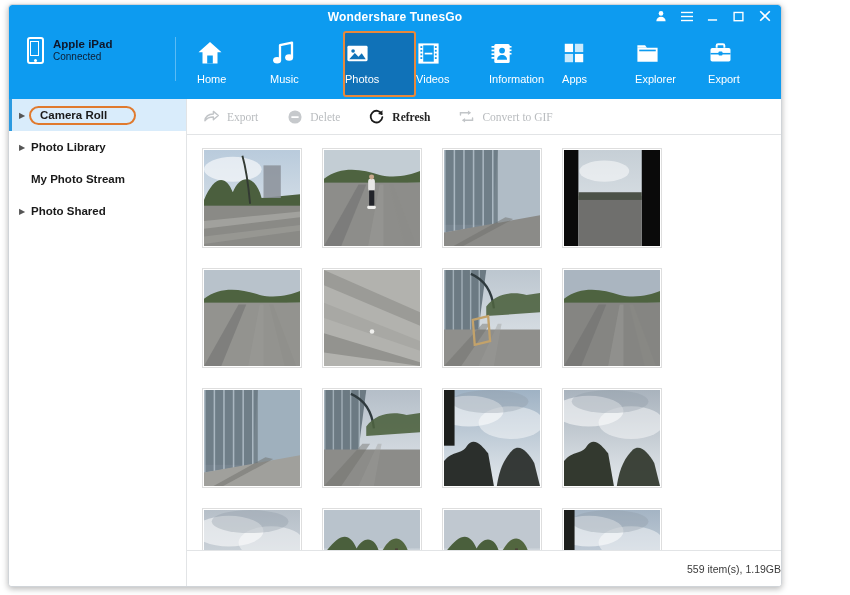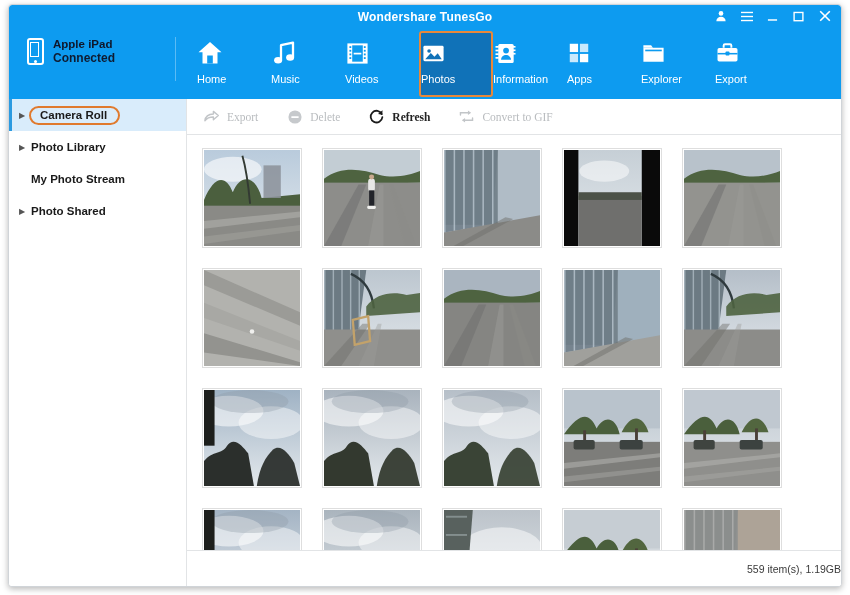--- a/index.html
+++ b/index.html
@@ -5,21 +5,21 @@
 <style>
   * { margin:0; padding:0; box-sizing:border-box; }
   html,body{
     width:850px; height:595px;
     background:#ffffff;
     font-family:"Liberation Sans", sans-serif;
     overflow:hidden;
   }
   #app{
     position:absolute; left:8px; top:4px;
-    width:834px; height:583px;
+    width:774px; height:583px;
     background:#ffffff;
     border:1px solid #d0d4d8;
     border-radius:4px;
     box-shadow:0 2px 6px rgba(0,0,0,.28);
     overflow:hidden;
     display:flex; flex-direction:column;
   }
 
   
   .header{
@@ -64,21 +64,21 @@
   .device-icon .scr{
     position:absolute;left:3px;top:4px;width:9px;height:15px;
     border:1px solid #fff; box-sizing:border-box;
   }
   .device-icon .hm{
     position:absolute;left:6.5px;bottom:2px;width:3px;height:3px;
     border-radius:50%;background:#fff;
   }
   .device-txt{ color:#0f172a; line-height:1.25; }
   .device-name{ font-size:11.5px; font-weight:bold; }
-  .device-state{ font-size:12px; font-weight:bold; opacity:.96; }
+  .device-state{ font-size:10px; font-weight:normal; opacity:.96; }
   .dev-sep{
     position:absolute; left:166px; top:32px; width:1px; height:44px;
     background:rgba(255,255,255,.32);
   }
 
   
   .nav{
     position:absolute; left:178px; right:0; top:26px; height:68px;
     display:flex; align-items:flex-start; justify-content:flex-start;
     padding-left:10px;
@@ -127,21 +127,21 @@
     font-weight:bold; white-space:nowrap;
   }
   .side-item.selected{
     background:#d9ecfb;
     border-left:3px solid #2b9ae0;
     padding-left:7px;
   }
   .side-item.selected .side-label{
     border:2px solid #e07a2e;
     border-radius:11px;
-    padding:1px 11px 2px 9px;
+    padding:1px 27px 2px 9px;
     background:transparent;
     margin-left:-2px;
   }
 
   
   .main{ flex:1; display:flex; flex-direction:column; min-width:0; background:#fff; }
 
   .toolbar{
     height:36px; flex:0 0 36px;
     border-bottom:1px solid #e2e4e6;
@@ -267,20 +267,31 @@
 
       <div class="nav-item">
         <div class="nav-ico">
           <svg viewBox="0 0 26 26" width="26" height="26">
               <path d="M10 20 L10 5.2 L22 2.6 L22 17.2" stroke="#fff" stroke-width="2.3" fill="none" stroke-linejoin="round"></path>
               <ellipse cx="7.1" cy="20.3" rx="4" ry="3.2" fill="#fff"></ellipse>
               <ellipse cx="19.1" cy="17.5" rx="4" ry="3.2" fill="#fff"></ellipse>
             </svg>
         </div>
         <div class="nav-label">Music</div>
+      </div>
+
+      <div class="nav-item active">
+        <div class="nav-ico">
+          <svg viewBox="0 0 26 26" width="25" height="25">
+              <rect x="2.5" y="5" width="21" height="16" rx="1.4" fill="#fff"></rect>
+              <circle cx="8.4" cy="10.4" r="1.9" fill="#1072b8"></circle>
+              <path d="M4.4 19 L10.2 12.6 L14 16.4 L17.4 12.8 L21.6 19 Z" fill="#1072b8"></path>
+            </svg>
+        </div>
+        <div class="nav-label">Photos</div>
       </div>
 
       <div class="nav-item">
         <div class="nav-ico">
           <svg viewBox="0 0 26 26" width="25" height="25">
               <rect x="3.5" y="3.5" width="19" height="19" fill="none" stroke="#fff" stroke-width="2"></rect>
               <rect x="3.5" y="3.5" width="4" height="19" fill="#fff"></rect>
               <rect x="18.5" y="3.5" width="4" height="19" fill="#fff"></rect>
               <rect x="4.6" y="5.4" width="1.9" height="1.9" fill="#0d9bf0"></rect>
               <rect x="4.6" y="9.2" width="1.9" height="1.9" fill="#0d9bf0"></rect>
@@ -289,31 +300,20 @@
               <rect x="19.6" y="5.4" width="1.9" height="1.9" fill="#0d9bf0"></rect>
               <rect x="19.6" y="9.2" width="1.9" height="1.9" fill="#0d9bf0"></rect>
               <rect x="19.6" y="13" width="1.9" height="1.9" fill="#0d9bf0"></rect>
               <rect x="19.6" y="16.8" width="1.9" height="1.9" fill="#0d9bf0"></rect>
               <rect x="9" y="12.2" width="8" height="1.8" fill="#fff"></rect>
             </svg>
         </div>
         <div class="nav-label">Videos</div>
       </div>
 
-      <div class="nav-item active">
-        <div class="nav-ico">
-          <svg viewBox="0 0 26 26" width="25" height="25">
-              <rect x="2.5" y="5" width="21" height="16" rx="1.4" fill="#fff"></rect>
-              <circle cx="8.4" cy="10.4" r="1.9" fill="#1072b8"></circle>
-              <path d="M4.4 19 L10.2 12.6 L14 16.4 L17.4 12.8 L21.6 19 Z" fill="#1072b8"></path>
-            </svg>
-        </div>
-        <div class="nav-label">Photos</div>
-      </div>
-
       <div class="nav-item">
         <div class="nav-ico">
           <svg viewBox="0 0 26 26" width="25" height="25">
               <rect x="5.5" y="3" width="16" height="20" rx="1.6" fill="#fff"></rect>
               <circle cx="13.6" cy="10" r="3" fill="#0d9bf0"></circle>
               <path d="M8.4 19.6c0-3 2.4-5 5.2-5s5.2 2 5.2 5z" fill="#0d9bf0"></path>
               <rect x="2.6" y="5.2" width="3.4" height="1.8" fill="#fff"></rect>
               <rect x="2.6" y="9" width="3.4" height="1.8" fill="#fff"></rect>
               <rect x="2.6" y="12.8" width="3.4" height="1.8" fill="#fff"></rect>
               <rect x="2.6" y="16.6" width="3.4" height="1.8" fill="#fff"></rect>

